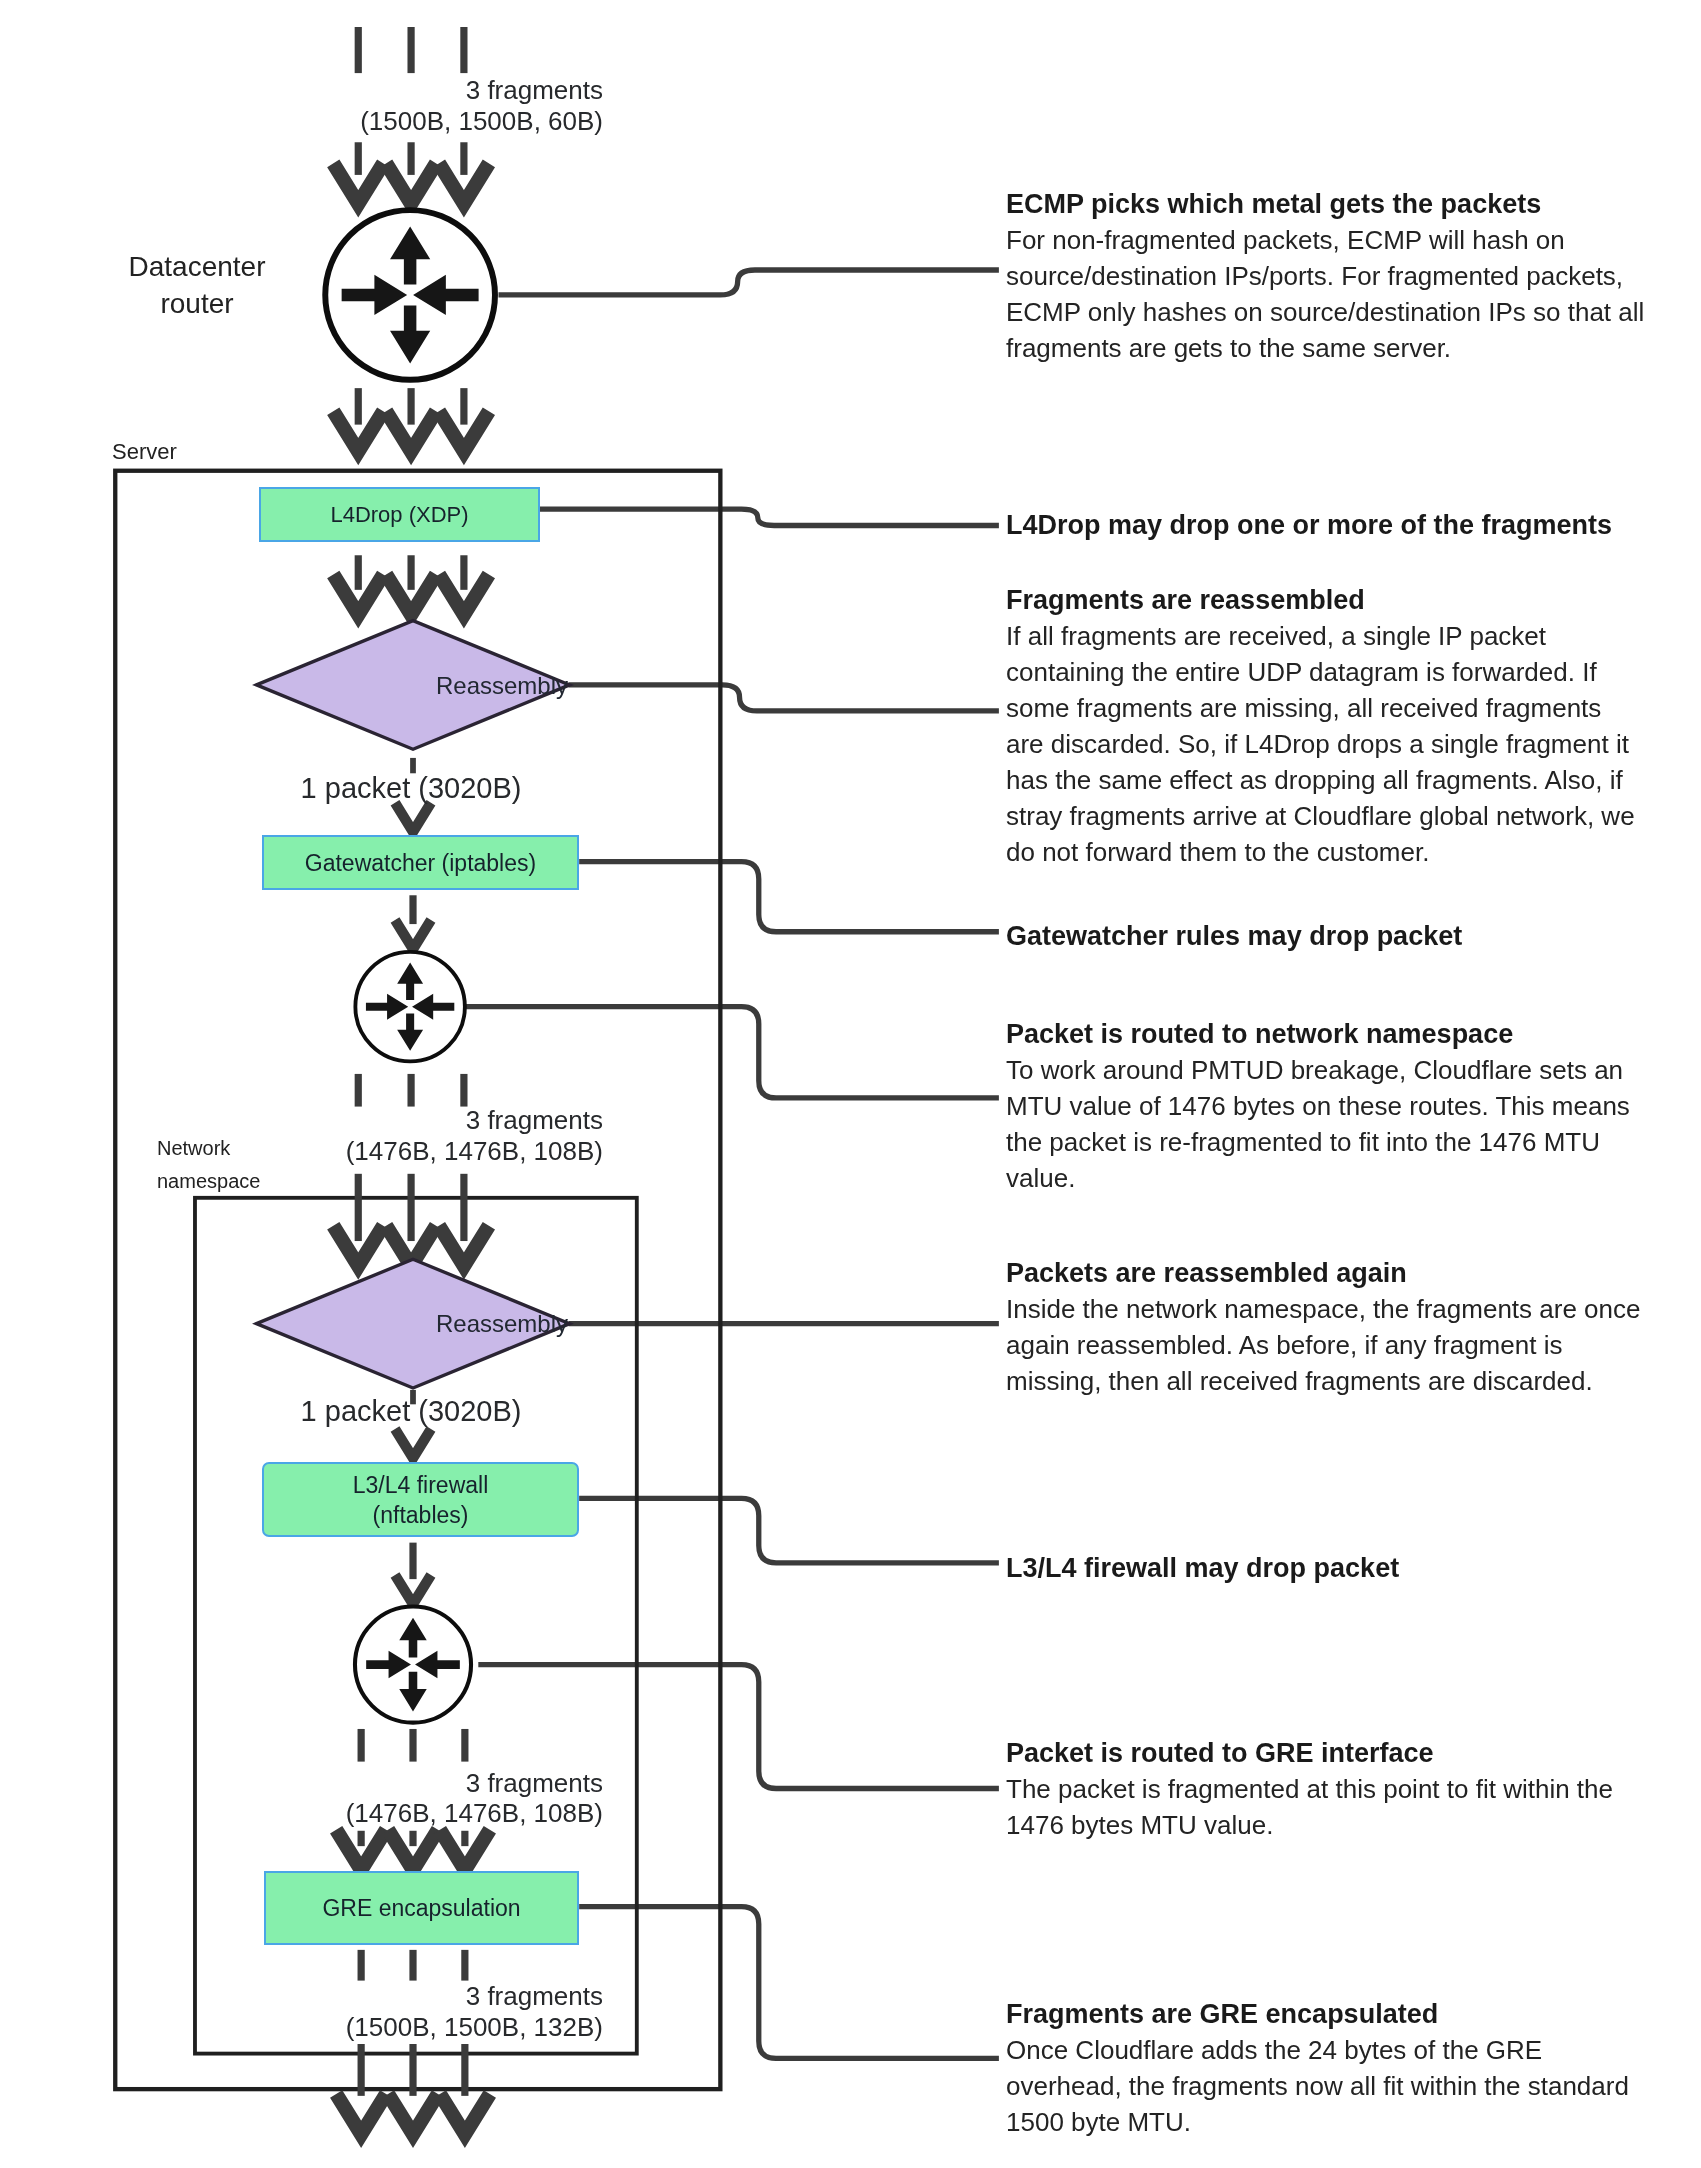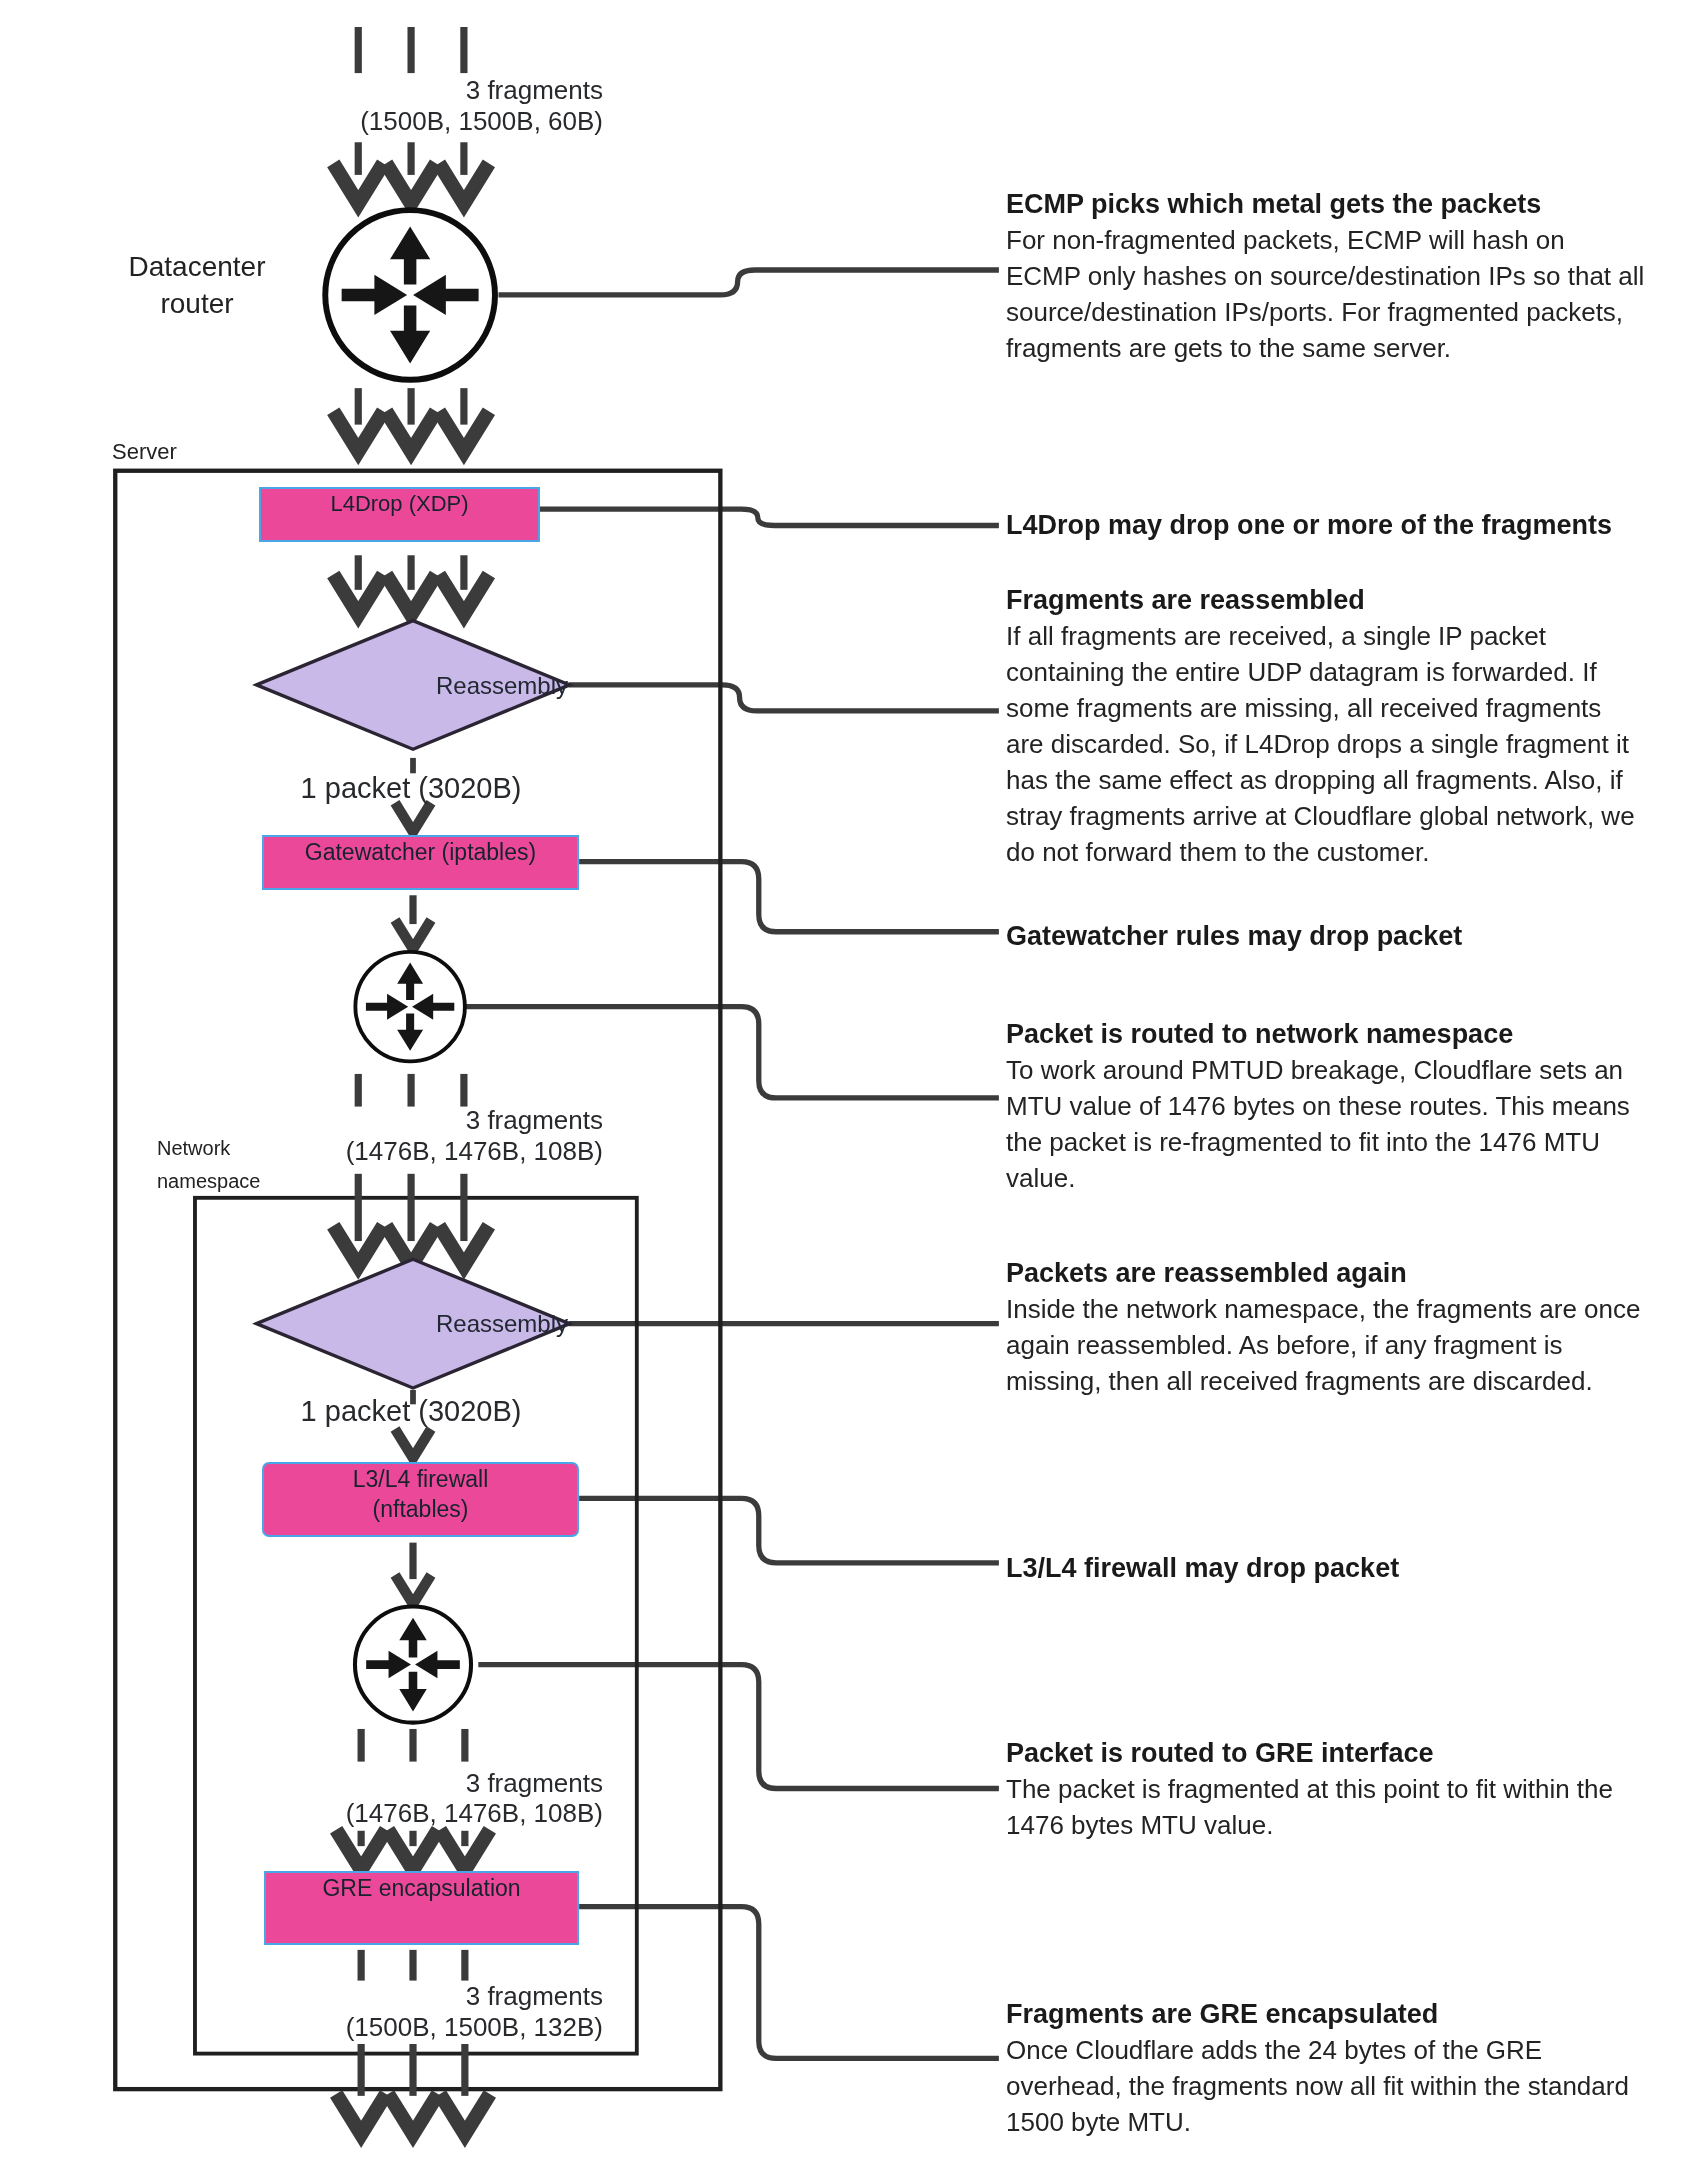--- a/index.html
+++ b/index.html
@@ -21,23 +21,23 @@
   .side-label{font-size:20px;color:#222;line-height:33px;}
   .dc-label{
     position:absolute;left:53px;top:248px;width:288px;text-align:center;
     font-size:28px;line-height:37px;color:#222;
   }
   .server-label{position:absolute;left:112px;top:439px;font-size:22px;color:#222;}
   .ns-label{position:absolute;left:157px;top:1132px;}
 
   
   .node{
-    position:absolute;display:flex;align-items:center;
+    position:absolute;display:flex;align-items:center;justify-content:center;
     flex-direction:column;text-align:center;
-    background:#ec4899;border:2.4px solid #4aa6e6;box-sizing:border-box;
+    background:#86efac;border:2.4px solid #4aa6e6;box-sizing:border-box;
     color:#16222c;font-size:23px;line-height:30px;
   }
   .node-l4drop{left:259px;top:487px;width:281px;height:55px;font-size:22px;}
   .node-gatewatcher{left:262px;top:835px;width:317px;height:55px;}
   .node-firewall{left:262px;top:1462px;width:317px;height:75px;border-radius:7px;}
   .node-gre{left:264px;top:1871px;width:315px;height:74px;}
 
   
   .diamond-label{
     position:absolute;left:257px;width:311px;text-align:right;
@@ -209,22 +209,22 @@
   <div class="node node-gre">
     <div>GRE encapsulation</div>
   </div>
 
   <div class="flabel" style="top:1981px">3 fragments</div>
   <div class="flabel" style="top:2012px">(1500B, 1500B, 132B)</div>
 
   <div class="note" style="top:186px">
     <div class="note-title">ECMP picks which metal gets the packets</div>
     <div class="note-line">For non-fragmented packets, ECMP will hash on</div>
+    <div class="note-line">source/destination IPs/ports. For fragmented packets,</div>
     <div class="note-line">ECMP only hashes on source/destination IPs so that all</div>
-    <div class="note-line">source/destination IPs/ports. For fragmented packets,</div>
     <div class="note-line">fragments are gets to the same server.</div>
   </div>
 
   <div class="note" style="top:507px">
     <div class="note-title">L4Drop may drop one or more of the fragments</div>
   </div>
 
   <div class="note" style="top:582px">
     <div class="note-title">Fragments are reassembled</div>
     <div class="note-line">If all fragments are received, a single IP packet</div>

